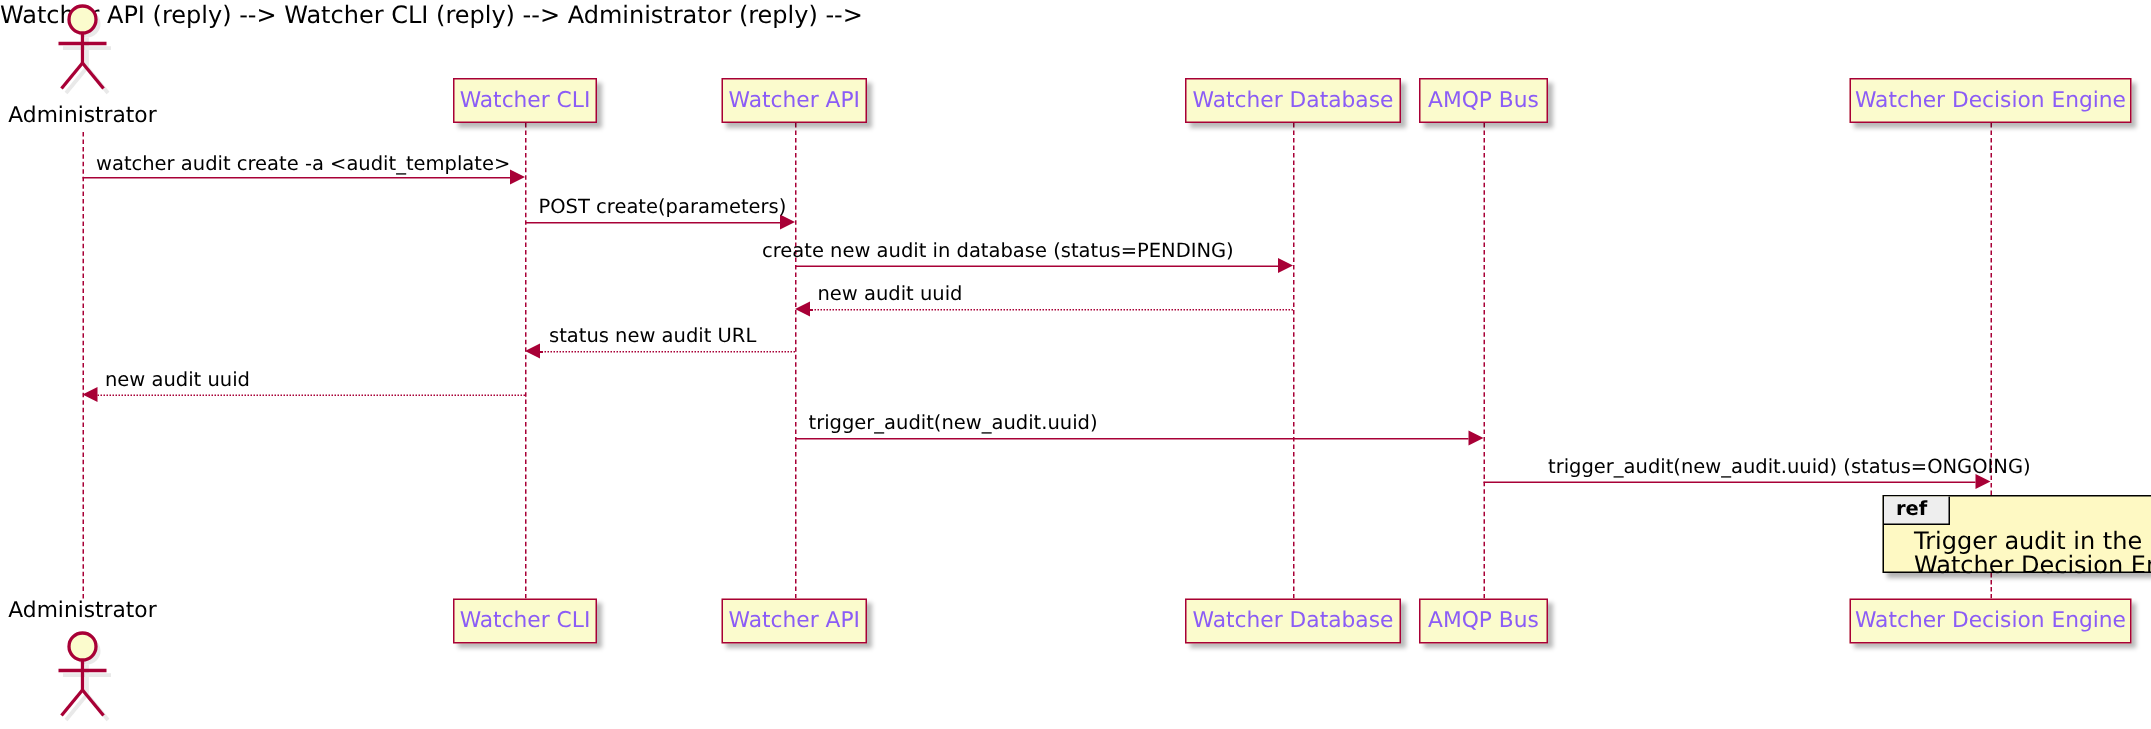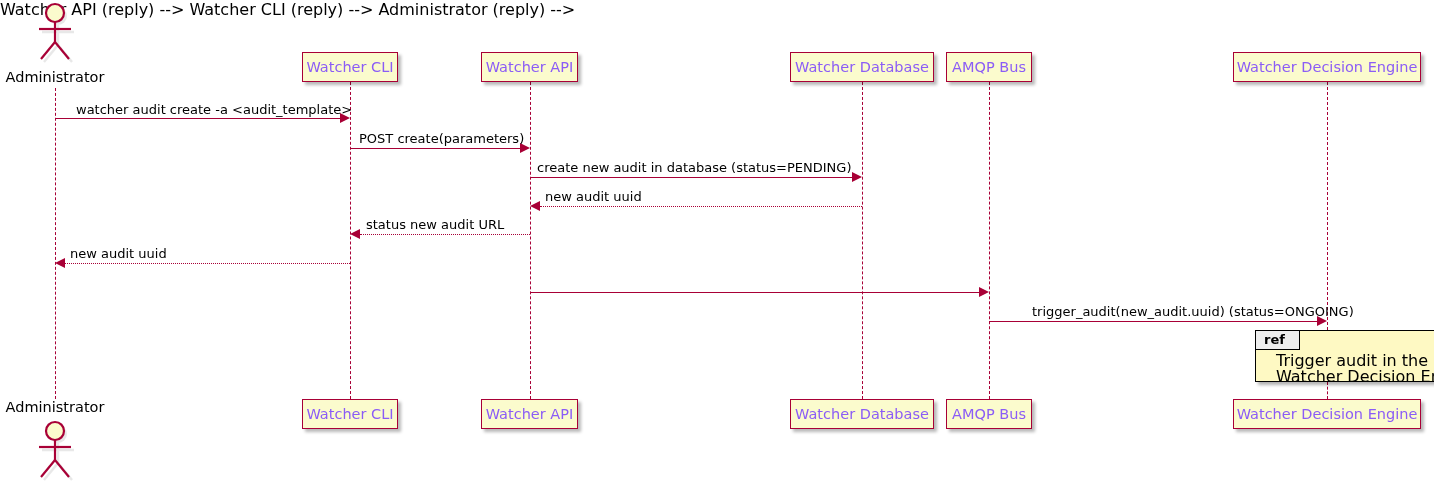--- a/index.html
+++ b/index.html
@@ -144,50 +144,51 @@
   <div class="lifeline" style="left:55px;top:88px;height:311px;"></div>
   <div class="lifeline" style="left:350px;top:82px;height:317px;"></div>
   <div class="lifeline" style="left:530px;top:82px;height:317px;"></div>
   <div class="lifeline" style="left:862px;top:82px;height:317px;"></div>
   <div class="lifeline" style="left:989px;top:82px;height:317px;"></div>
   <div class="lifeline" style="left:1327px;top:82px;height:248px;"></div>
   <div class="lifeline" style="left:1327px;top:382px;height:17px;"></div>
 
   
   
-  <div class="msg-label" style="left:76px;top:102px;">watcher audit create -a &lt;audit_template&gt;</div>
+  <div class="msg-label" style="left:64px;top:102px;">watcher audit create -a &lt;audit_template&gt;</div>
   <div class="msg-line" style="left:55px;top:118px;width:285px;"></div>
   <div class="arrow-head right" style="left:340px;top:113px;"></div>
 
   
   <div class="msg-label" style="left:359px;top:131px;">POST create(parameters)</div>
   <div class="msg-line" style="left:350px;top:148px;width:170px;"></div>
   <div class="arrow-head right" style="left:520px;top:143px;"></div>
 
   
-  <div class="msg-label" style="left:537px;top:160px;">create new audit in database (status=PENDING)</div>
+  <div class="msg-label" style="left:508px;top:160px;">create new audit in database (status=PENDING)</div>
   <div class="msg-line" style="left:530px;top:177px;width:322px;"></div>
   <div class="arrow-head right" style="left:852px;top:172px;"></div>
 
    Watcher API (reply) --&gt;
   <div class="msg-label" style="left:545px;top:189px;">new audit uuid</div>
   <div class="msg-line dotted" style="left:540px;top:206px;width:322px;"></div>
   <div class="arrow-head left" style="left:530px;top:201px;"></div>
 
    Watcher CLI (reply) --&gt;
   <div class="msg-label" style="left:366px;top:217px;">status new audit URL</div>
   <div class="msg-line dotted" style="left:360px;top:234px;width:170px;"></div>
   <div class="arrow-head left" style="left:350px;top:229px;"></div>
 
    Administrator (reply) --&gt;
   <div class="msg-label" style="left:70px;top:246px;">new audit uuid</div>
   <div class="msg-line dotted" style="left:65px;top:263px;width:285px;"></div>
   <div class="arrow-head left" style="left:55px;top:258px;"></div>
 
   
+  <div class="msg-label" style="left:539px;top:275px;">trigger_audit(new_audit.uuid)</div>
   <div class="msg-line" style="left:530px;top:292px;width:449px;"></div>
   <div class="arrow-head right" style="left:979px;top:287px;"></div>
 
   
   <div class="msg-label" style="left:1032px;top:304px;">trigger_audit(new_audit.uuid) (status=ONGOING)</div>
   <div class="msg-line" style="left:989px;top:321px;width:328px;"></div>
   <div class="arrow-head right" style="left:1317px;top:316px;"></div>
 
   
   <div class="ref-box" style="left:1231px;top:330px;width:193px;height:52px;">

